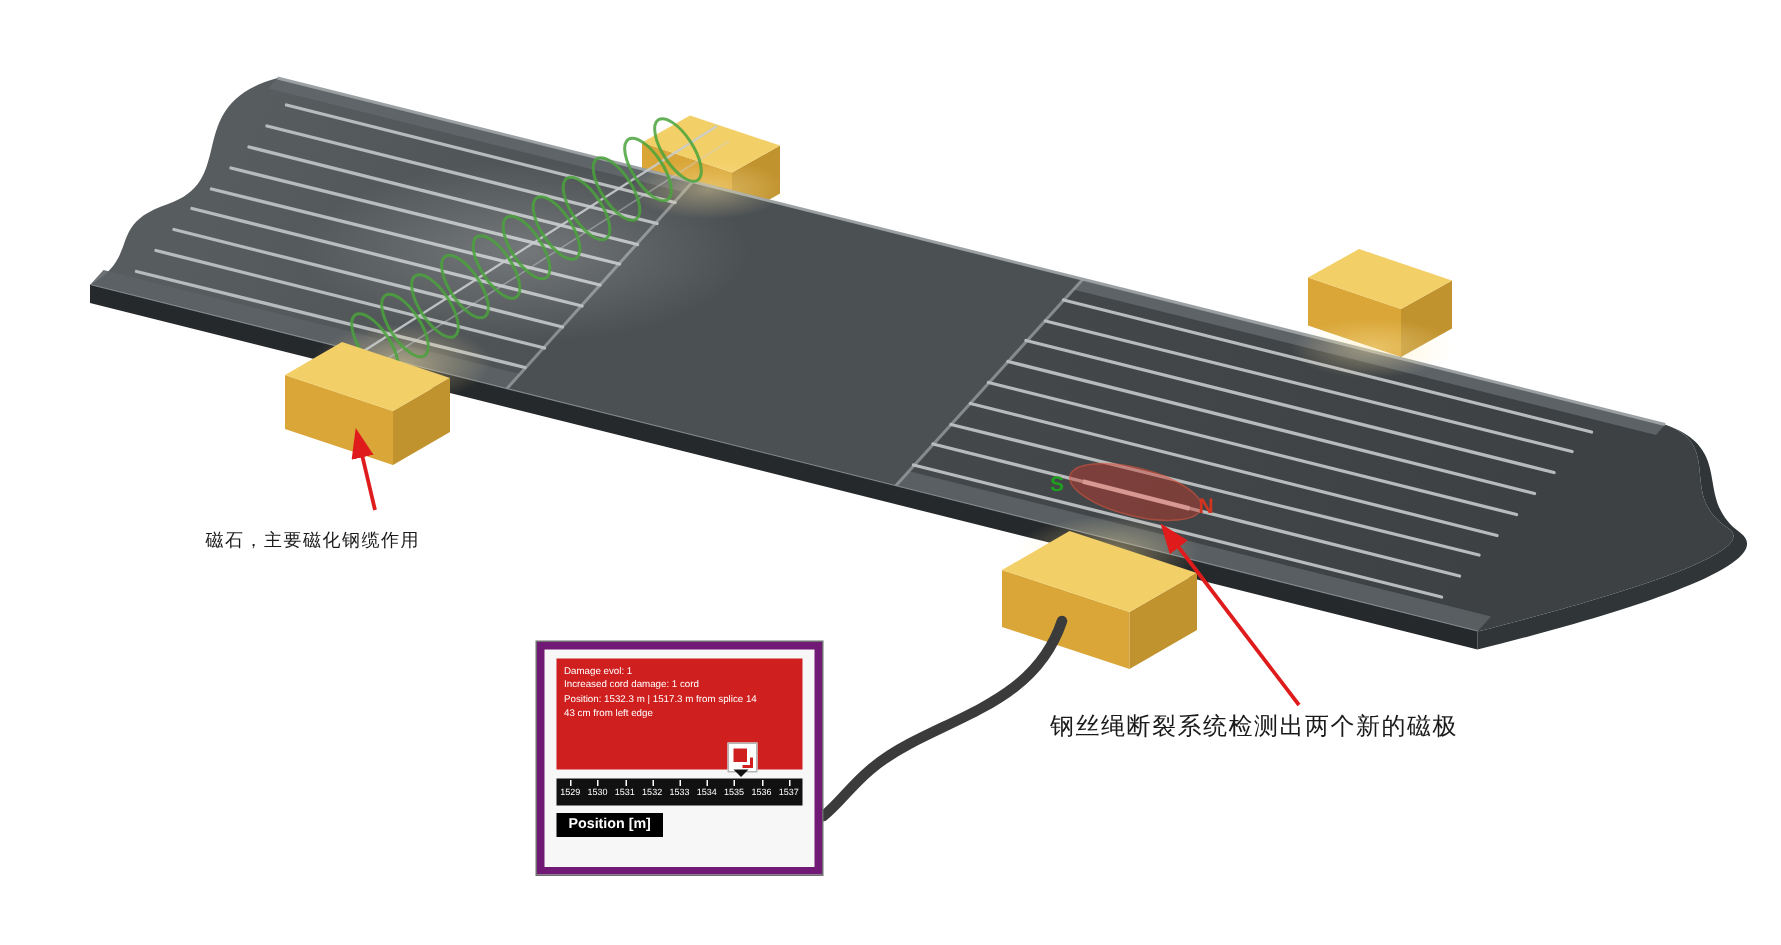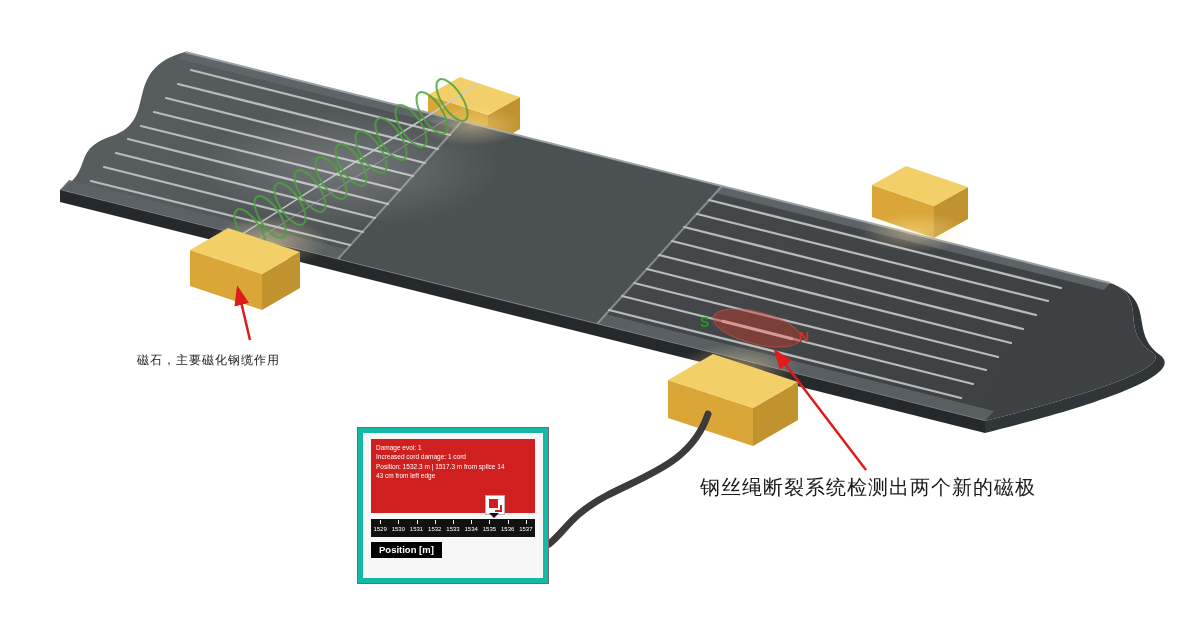--- a/index.html
+++ b/index.html
@@ -12,26 +12,26 @@
   .coil { fill:none; stroke:#4aa33c; stroke-width:2; opacity:.85; }
   .cable-line { stroke:#b7bbbc; stroke-width:2.2; stroke-linecap:round; }
   .seam { stroke:#a8adaf; stroke-width:2; opacity:.65; }
   .pole-letter { font-weight:bold; font-size:14px; font-family:"Liberation Sans", sans-serif; }
   .annotation-arrow { stroke:#e01b1b; stroke-width:2.5; }
 
   .label {
     position:absolute; color:#1a1a1a; white-space:nowrap; letter-spacing:1px;
   }
   .label-magnet { left:137px; top:352px; font-size:12px; }
-  .label-poles  { left:700px; top:474px; font-size:20px; }
+  .label-poles  { left:700px; top:474px; font-size:16px; }
 
   
   .monitor {
     position:absolute; left:358px; top:428px; width:190px; height:155px;
-    background:#f7f7f7; border:5px solid #14b8a6; outline:1px solid #6e6e6e;
+    background:#f7f7f7; border:5px solid #701a75; outline:1px solid #6e6e6e;
     box-sizing:border-box;
   }
   .screen {
     position:relative; margin:6px 8px 0 8px; height:74px;
     background:#d01f1f; padding:4px 4px 0 5px; box-sizing:border-box;
   }
   .screen-line {
     color:#ffffff; font-size:6.5px; line-height:1.45; white-space:nowrap; overflow:hidden;
   }
   .damage-box {

